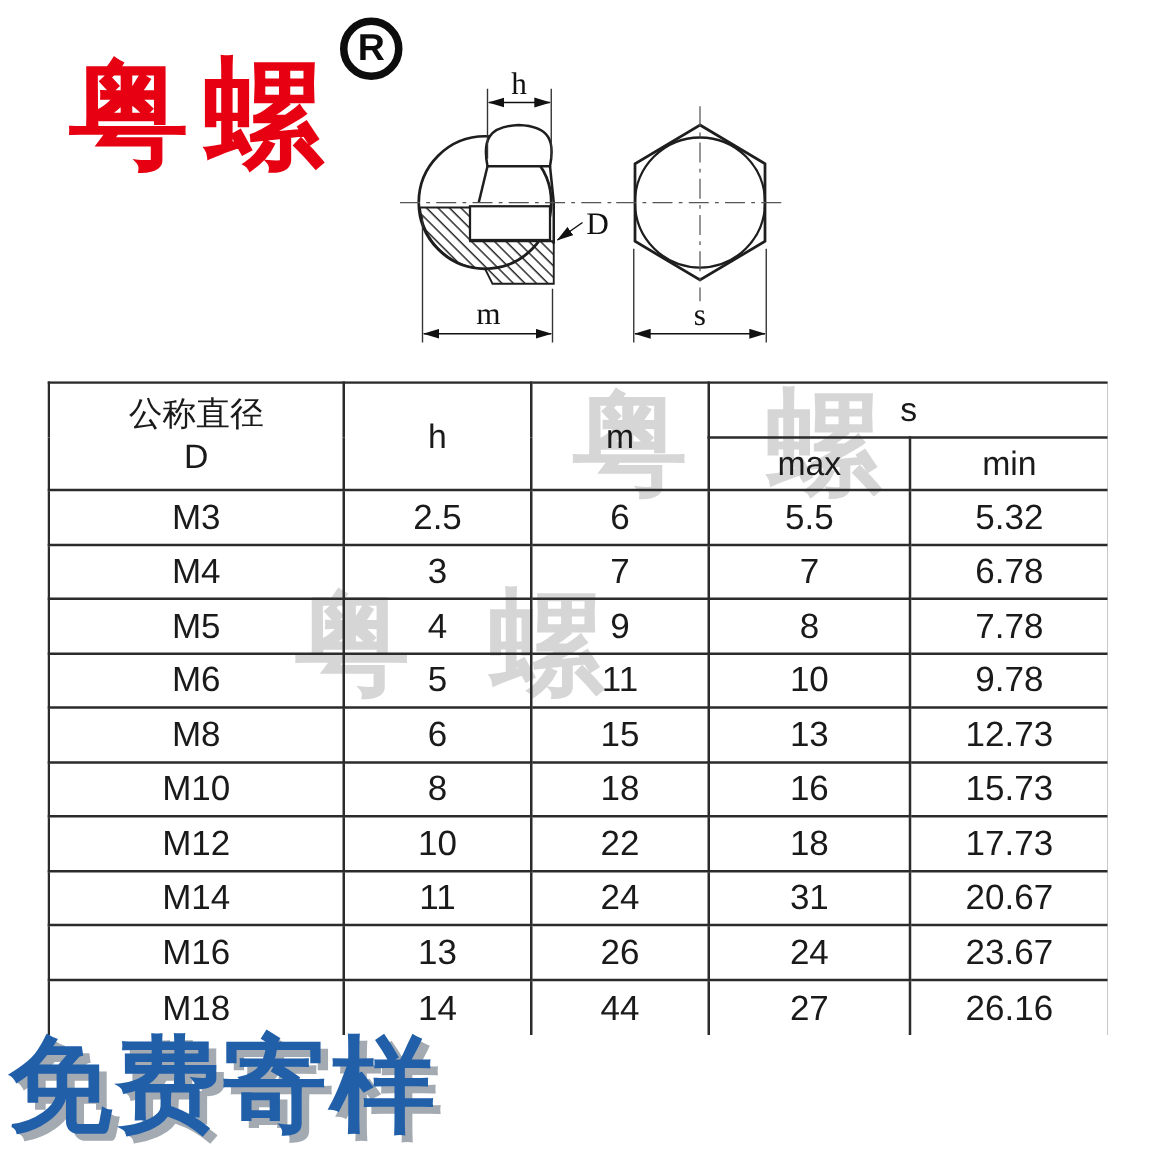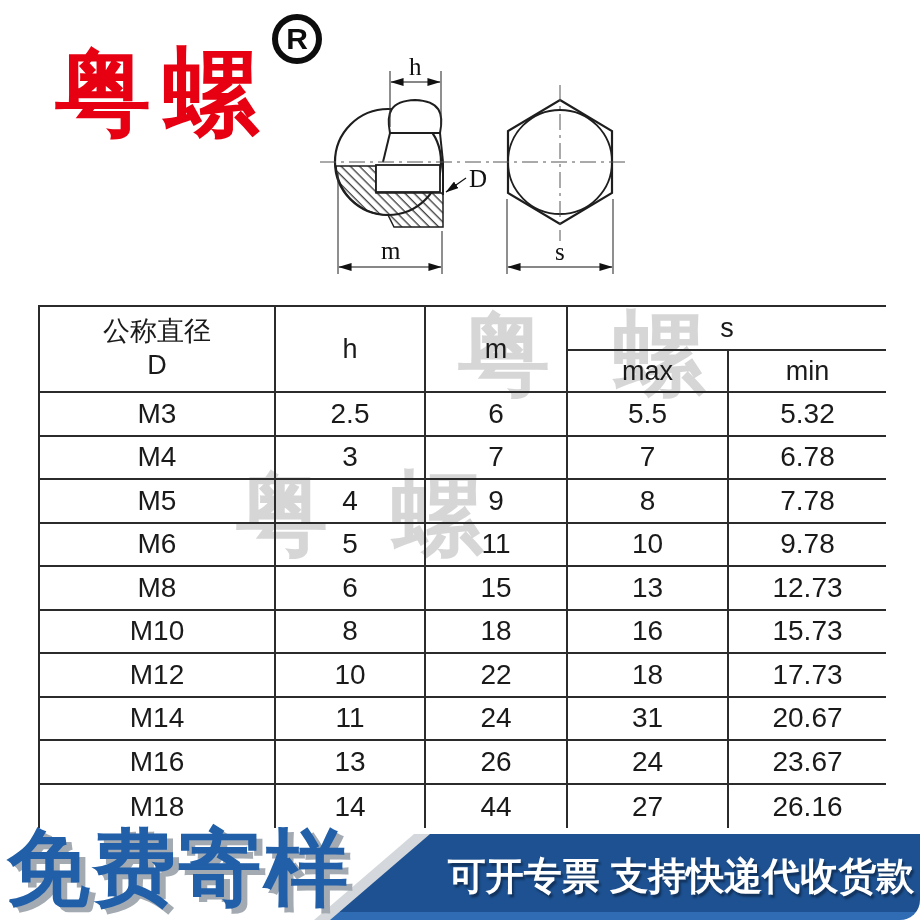--- a/index.html
+++ b/index.html
@@ -1,17 +1,17 @@
 <!DOCTYPE html>
 <html><head>
 <meta charset="utf-8">
 <style>
   html,body{margin:0;padding:0;}
   body{width:920px;height:920px;background:#fff;font-family:"Liberation Sans",sans-serif;position:relative;overflow:hidden;}
-  .stage{position:absolute;inset:0;width:920px;height:920px;background:#fff;overflow:hidden;border-radius:20px;}
+  .stage{position:absolute;inset:0;width:920px;height:920px;background:#fff;overflow:hidden;}
 
   
   .logo{position:absolute;left:55px;top:38px;font-size:96px;font-weight:bold;
         color:var(--logo-red);letter-spacing:12px;line-height:1.15;z-index:3;}
   .reg-mark{position:absolute;left:272px;top:14px;width:38px;height:38px;border:6px solid #0d0d0d;
         border-radius:50%;display:flex;align-items:center;justify-content:center;
         font-size:30px;font-weight:bold;color:#0d0d0d;z-index:4;background:transparent;}
 
   
   .top-banner{position:absolute;left:295px;top:5px;width:345px;height:46px;
@@ -218,19 +218,14 @@
             <td>14</td>
             <td>44</td>
             <td>27</td>
             <td>26.16</td>
           </tr>
         </tbody>
     </table>
   </div>
 
   <div class="free-sample">免费寄样</div>
-  <div class="footer-banner">
-    <div class="edge"></div>
-    <div class="bg"></div>
-    <div class="services">可开专票 支持快递代收货款</div>
-  </div>
 
 </div>
 
 </body></html>

